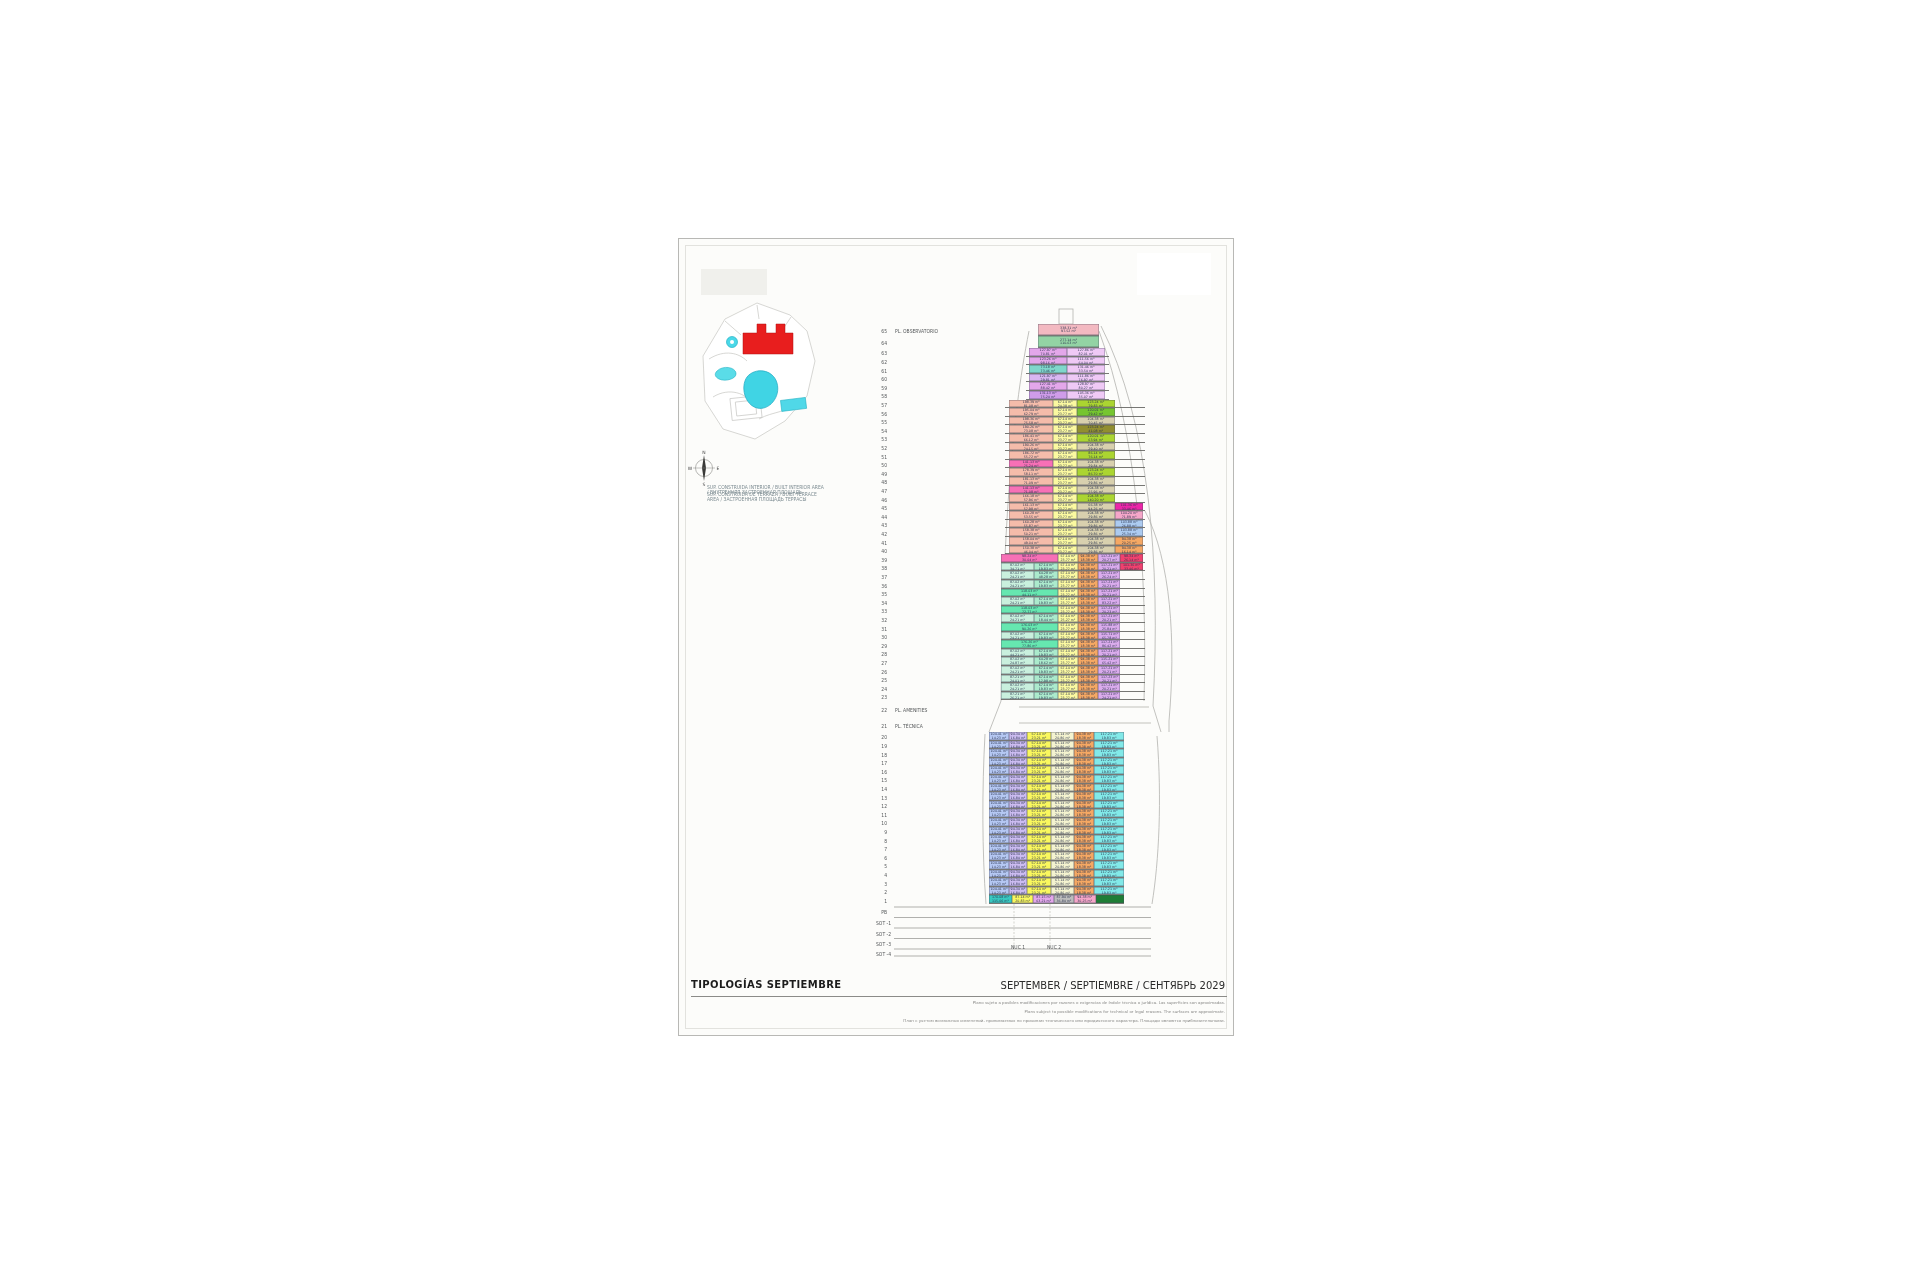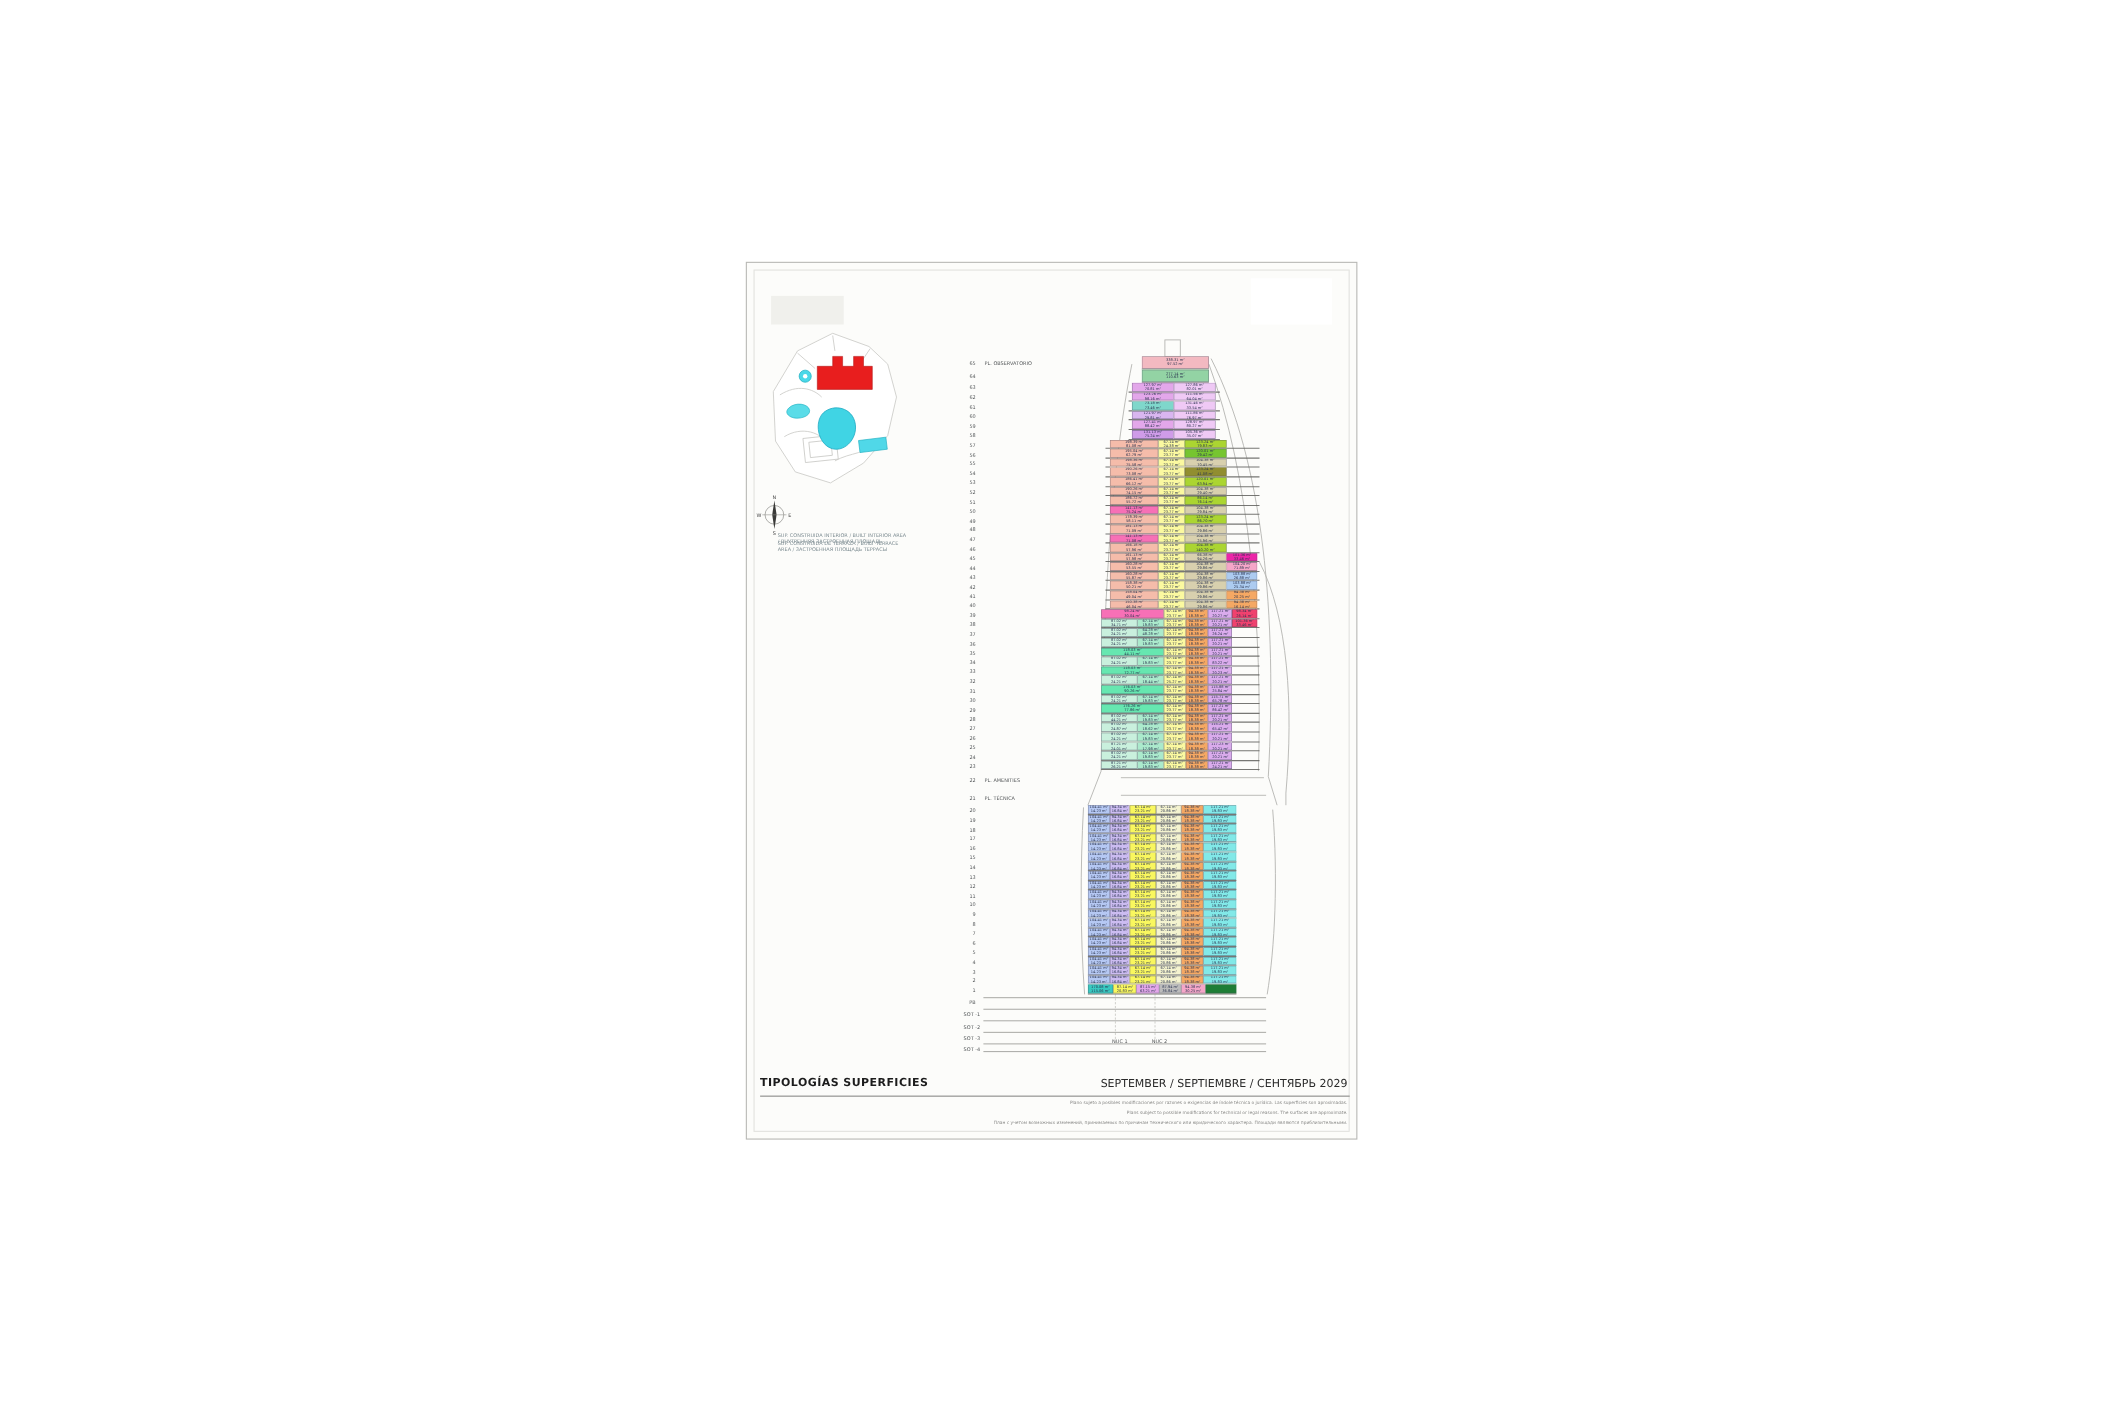--- a/index.html
+++ b/index.html
@@ -1993,21 +1993,21 @@
       <div class="fnum microR" style="top: 656.9px;">1</div>
       <div class="fnum microR" style="top: 668px;">PB</div>
       <div class="fnum microR" style="top: 679px;">SOT -1</div>
       <div class="fnum microR" style="top: 689.5px;">SOT -2</div>
       <div class="fnum microR" style="top: 700px;">SOT -3</div>
       <div class="fnum microR" style="top: 710px;">SOT -4</div>
       <div class="micro" style="position: absolute; left: 332px; top: 703px;">NUC 1</div>
       <div class="micro" style="position: absolute; left: 368px; top: 703px;">NUC 2</div>
     </div>
 
-  <div id="title-left" class="abs">TIPOLOGÍAS SUPERFICIES</div>
+  <div id="title-left" class="abs">TIPOLOGÍAS SEPTIEMBRE</div>
   <div id="title-right" class="abs">SEPTEMBER / SEPTIEMBRE / СЕНТЯБРЬ 2029</div>
   <div id="title-rule" class="abs"></div>
   <div id="disclaimer" class="abs">
     <div class="discline">Plano sujeto a posibles modificaciones por razones o exigencias de índole técnica o jurídica. Las superficies son aproximadas.</div>
     <div class="discline">Plans subject to possible modifications for technical or legal reasons. The surfaces are approximate.</div>
     <div class="discline">План с учетом возможных изменений, принимаемых по причинам технического или юридического характера. Площади являются приблизительными.</div>
   </div>
 </div>
 
 </body></html>

